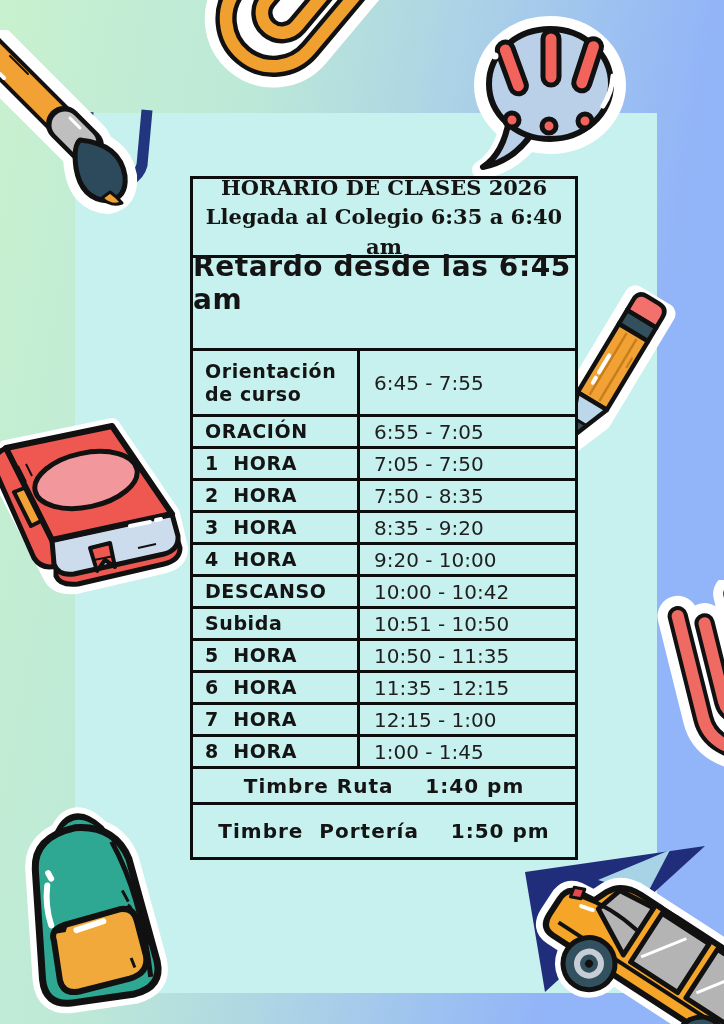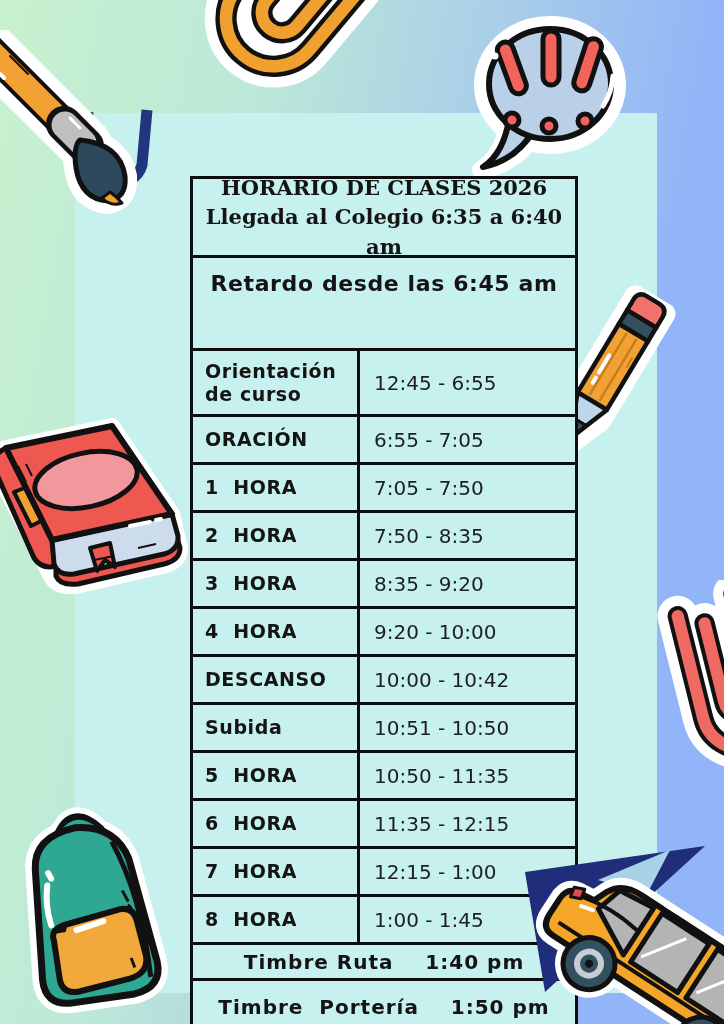--- a/index.html
+++ b/index.html
@@ -11,29 +11,29 @@
   .panel{position:absolute;left:75px;top:113px;width:582px;height:880px;background:#c6f1ee;}
   .sticker{position:absolute;pointer-events:none;}
 
   .tbl{position:absolute;left:190px;top:176px;width:388px;border:3px solid #0d0d0d;background:#c6f1ee;box-sizing:border-box;}
   .row{display:flex;align-items:center;border-top:3px solid #0d0d0d;box-sizing:border-box;background:#c6f1ee;}
   .row:first-child{border-top:none;}
   .row.full{flex-direction:column;justify-content:center;text-align:center;}
   .h-header{height:76px;}
   .h-retardo{height:53px;}
   .h-orient{height:66px;margin-top:40px;}
-  .h-std{height:48px;}
+  .h-std{height:32px;}
   .h-timbre1{height:36px;}
   .h-timbre2{height:55px;}
   .c1{flex:0 0 167px;border-right:3px solid #0d0d0d;align-self:stretch;display:flex;align-items:center;
       padding-left:12px;box-sizing:border-box;font-weight:bold;font-size:19px;letter-spacing:.6px;
       line-height:1.18;white-space:pre-wrap;font-family:"DejaVu Sans",sans-serif;}
   .c2{flex:1;padding-left:14px;font-size:20px;color:#1e1e1e;font-family:"DejaVu Sans",sans-serif;}
   .title-l1,.title-l2{font-family:"DejaVu Serif","Liberation Serif",serif;font-weight:bold;font-size:21px;line-height:1.4;}
-  .retardo{font-weight:bold;font-size:22px;letter-spacing:.6px;justify-content:center;text-align:right;}
+  .retardo{font-weight:bold;font-size:28px;letter-spacing:.6px;justify-content:center;text-align:left;}
   .timbre{font-weight:bold;font-size:20px;letter-spacing:1px;justify-content:center;text-align:center;white-space:pre;}
 </style>
 </head>
 <body>
 
 <div class="stage">
 
   <div class="panel"></div>
 
   <svg class="sticker" style="left:60px;top:106px;" width="120" height="110" viewBox="0 0 120 110">
@@ -161,21 +161,21 @@
 
   <div class="tbl">
     <div class="row full h-header">
       <div class="title-l1">HORARIO DE CLASES 2026</div>
       <div class="title-l2">Llegada al Colegio 6:35 a 6:40 am</div>
     </div>
     <div class="row retardo h-retardo">Retardo desde las 6:45 am</div>
 
     <div class="row h-orient">
       <div class="c1">Orientación  de curso</div>
-      <div class="c2">12:45 - 6:55</div>
+      <div class="c2">6:45 - 7:55</div>
     </div>
     <div class="row h-std">
       <div class="c1">ORACIÓN</div>
       <div class="c2">6:55 - 7:05</div>
     </div>
     <div class="row h-std">
       <div class="c1">1  HORA</div>
       <div class="c2">7:05 - 7:50</div>
     </div>
     <div class="row h-std">

